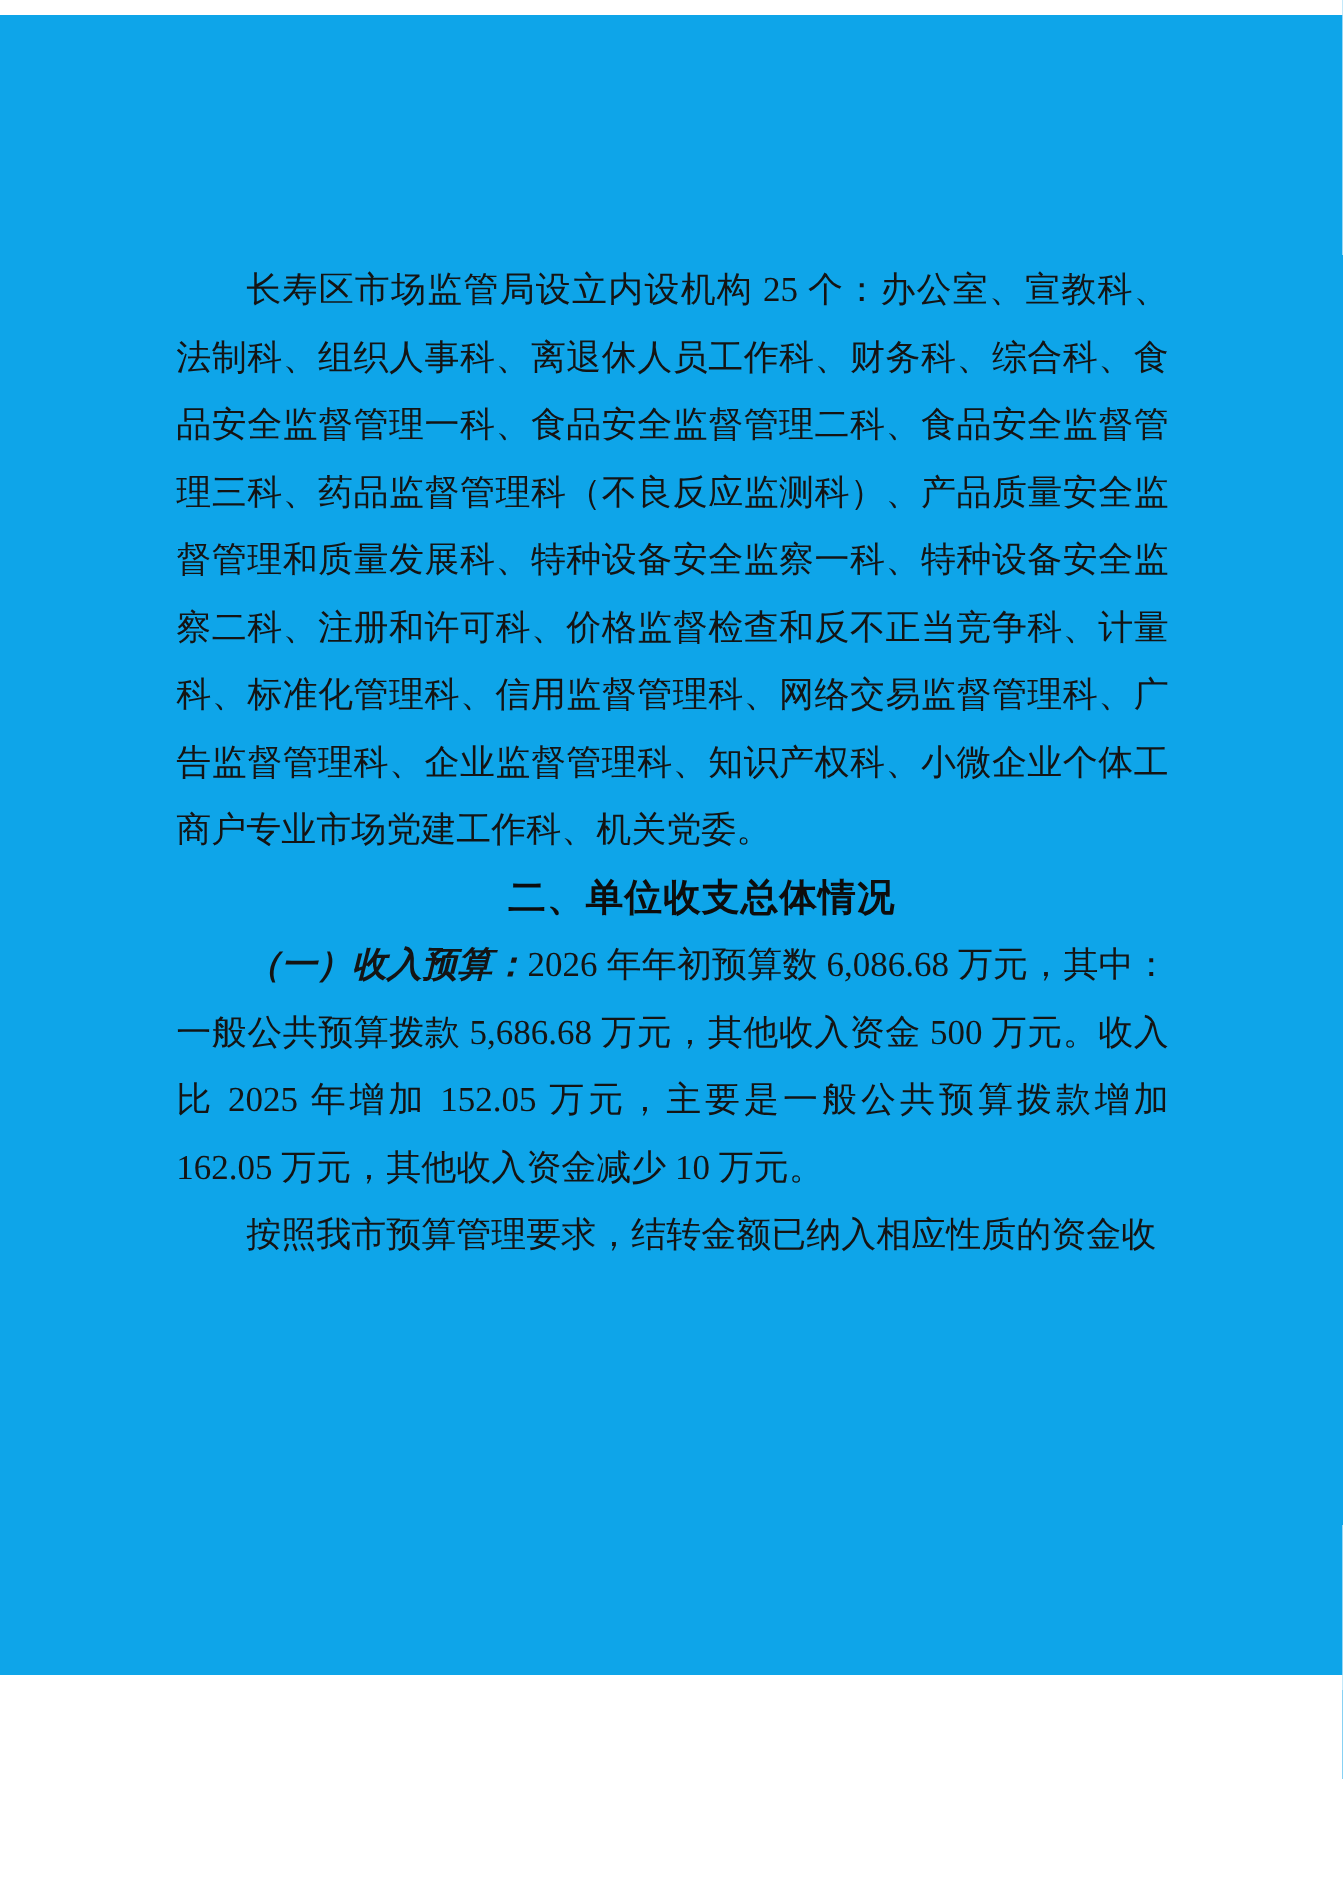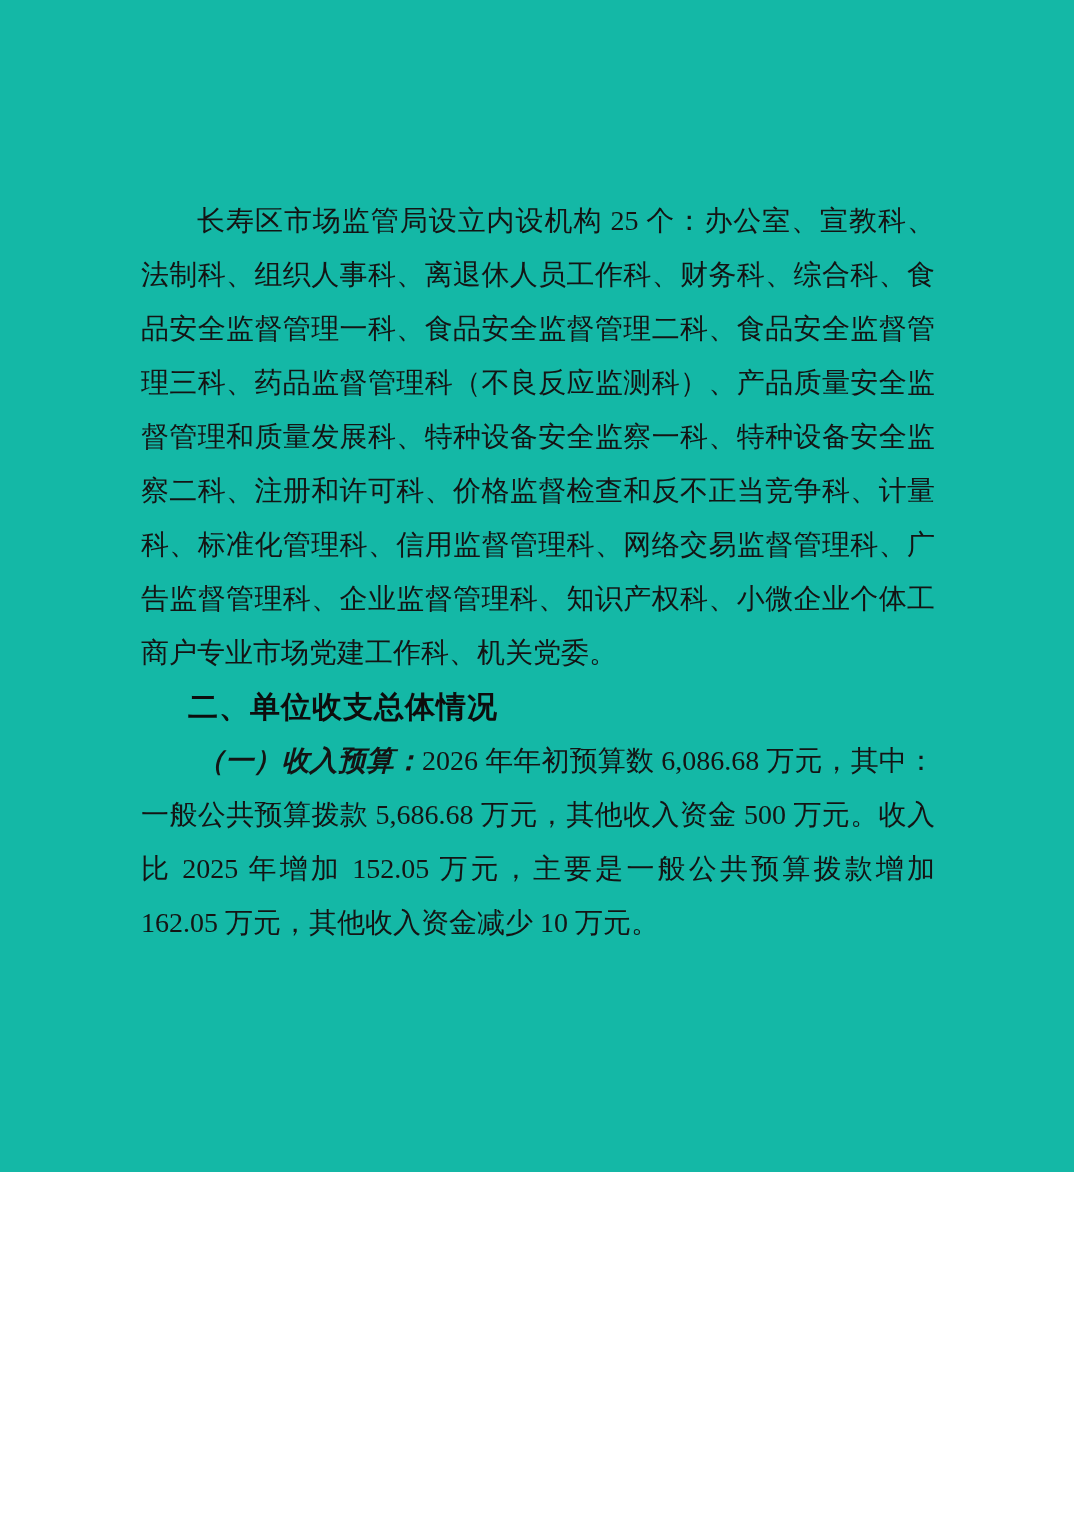--- a/index.html
+++ b/index.html
@@ -3,23 +3,23 @@
 <meta charset="utf-8">
 <style>
   html, body {
     margin: 0;
     padding: 0;
     background: #ffffff;
   }
   .page {
     position: relative;
     width: 1074px;
-    height: 1172px;
-    margin: 0 auto;
-    background: #14b8a6;
+    height: 1328px;
+    margin: 12px auto;
+    background: #0ea5e9;
     overflow: hidden;
     color: #141414;
     font-family: "Liberation Serif", "DejaVu Serif", serif;
   }
   .content {
     position: absolute;
     left: 141px;
     top: 194px;
     width: 794px;
     font-size: 28px;
@@ -32,21 +32,21 @@
     text-indent: 56px;
   }
   .heading {
     margin: 0;
     text-indent: 47px;
     font-family: "Liberation Sans", "DejaVu Sans", sans-serif;
     font-weight: 700;
     font-size: 30px;
     line-height: 54px;
     letter-spacing: 1px;
-    text-align: left;
+    text-align: center;
     color: #0d0d0d;
   }
   .lead-bold {
     font-weight: 700;
     font-style: italic;
   }
   .page-number {
     position: absolute;
     top: 1352px;
     right: 139px;
@@ -58,16 +58,17 @@
   }
 </style>
 </head>
 <body>
 
 <div class="page">
   <div class="content">
     <p class="para">长寿区市场监管局设立内设机构 25 个：办公室、宣教科、法制科、组织人事科、离退休人员工作科、财务科、综合科、食品安全监督管理一科、食品安全监督管理二科、食品安全监督管理三科、药品监督管理科（不良反应监测科）、产品质量安全监督管理和质量发展科、特种设备安全监察一科、特种设备安全监察二科、注册和许可科、价格监督检查和反不正当竞争科、计量科、标准化管理科、信用监督管理科、网络交易监督管理科、广告监督管理科、企业监督管理科、知识产权科、小微企业个体工商户专业市场党建工作科、机关党委。</p>
     <p class="heading">二、单位收支总体情况</p>
     <p class="para"><span class="lead-bold">（一）收入预算：</span><span>2026 年年初预算数 6,086.68 万元，其中：一般公共预算拨款 5,686.68 万元，其他收入资金 500 万元。收入比 2025 年增加 152.05 万元，主要是一般公共预算拨款增加 162.05 万元，其他收入资金减少 10 万元。</span></p>
+    <p class="para">按照我市预算管理要求，结转金额已纳入相应性质的资金收</p>
   </div>
 
   <div class="page-number">— 2 —</div>
 </div>
 
 </body></html>

